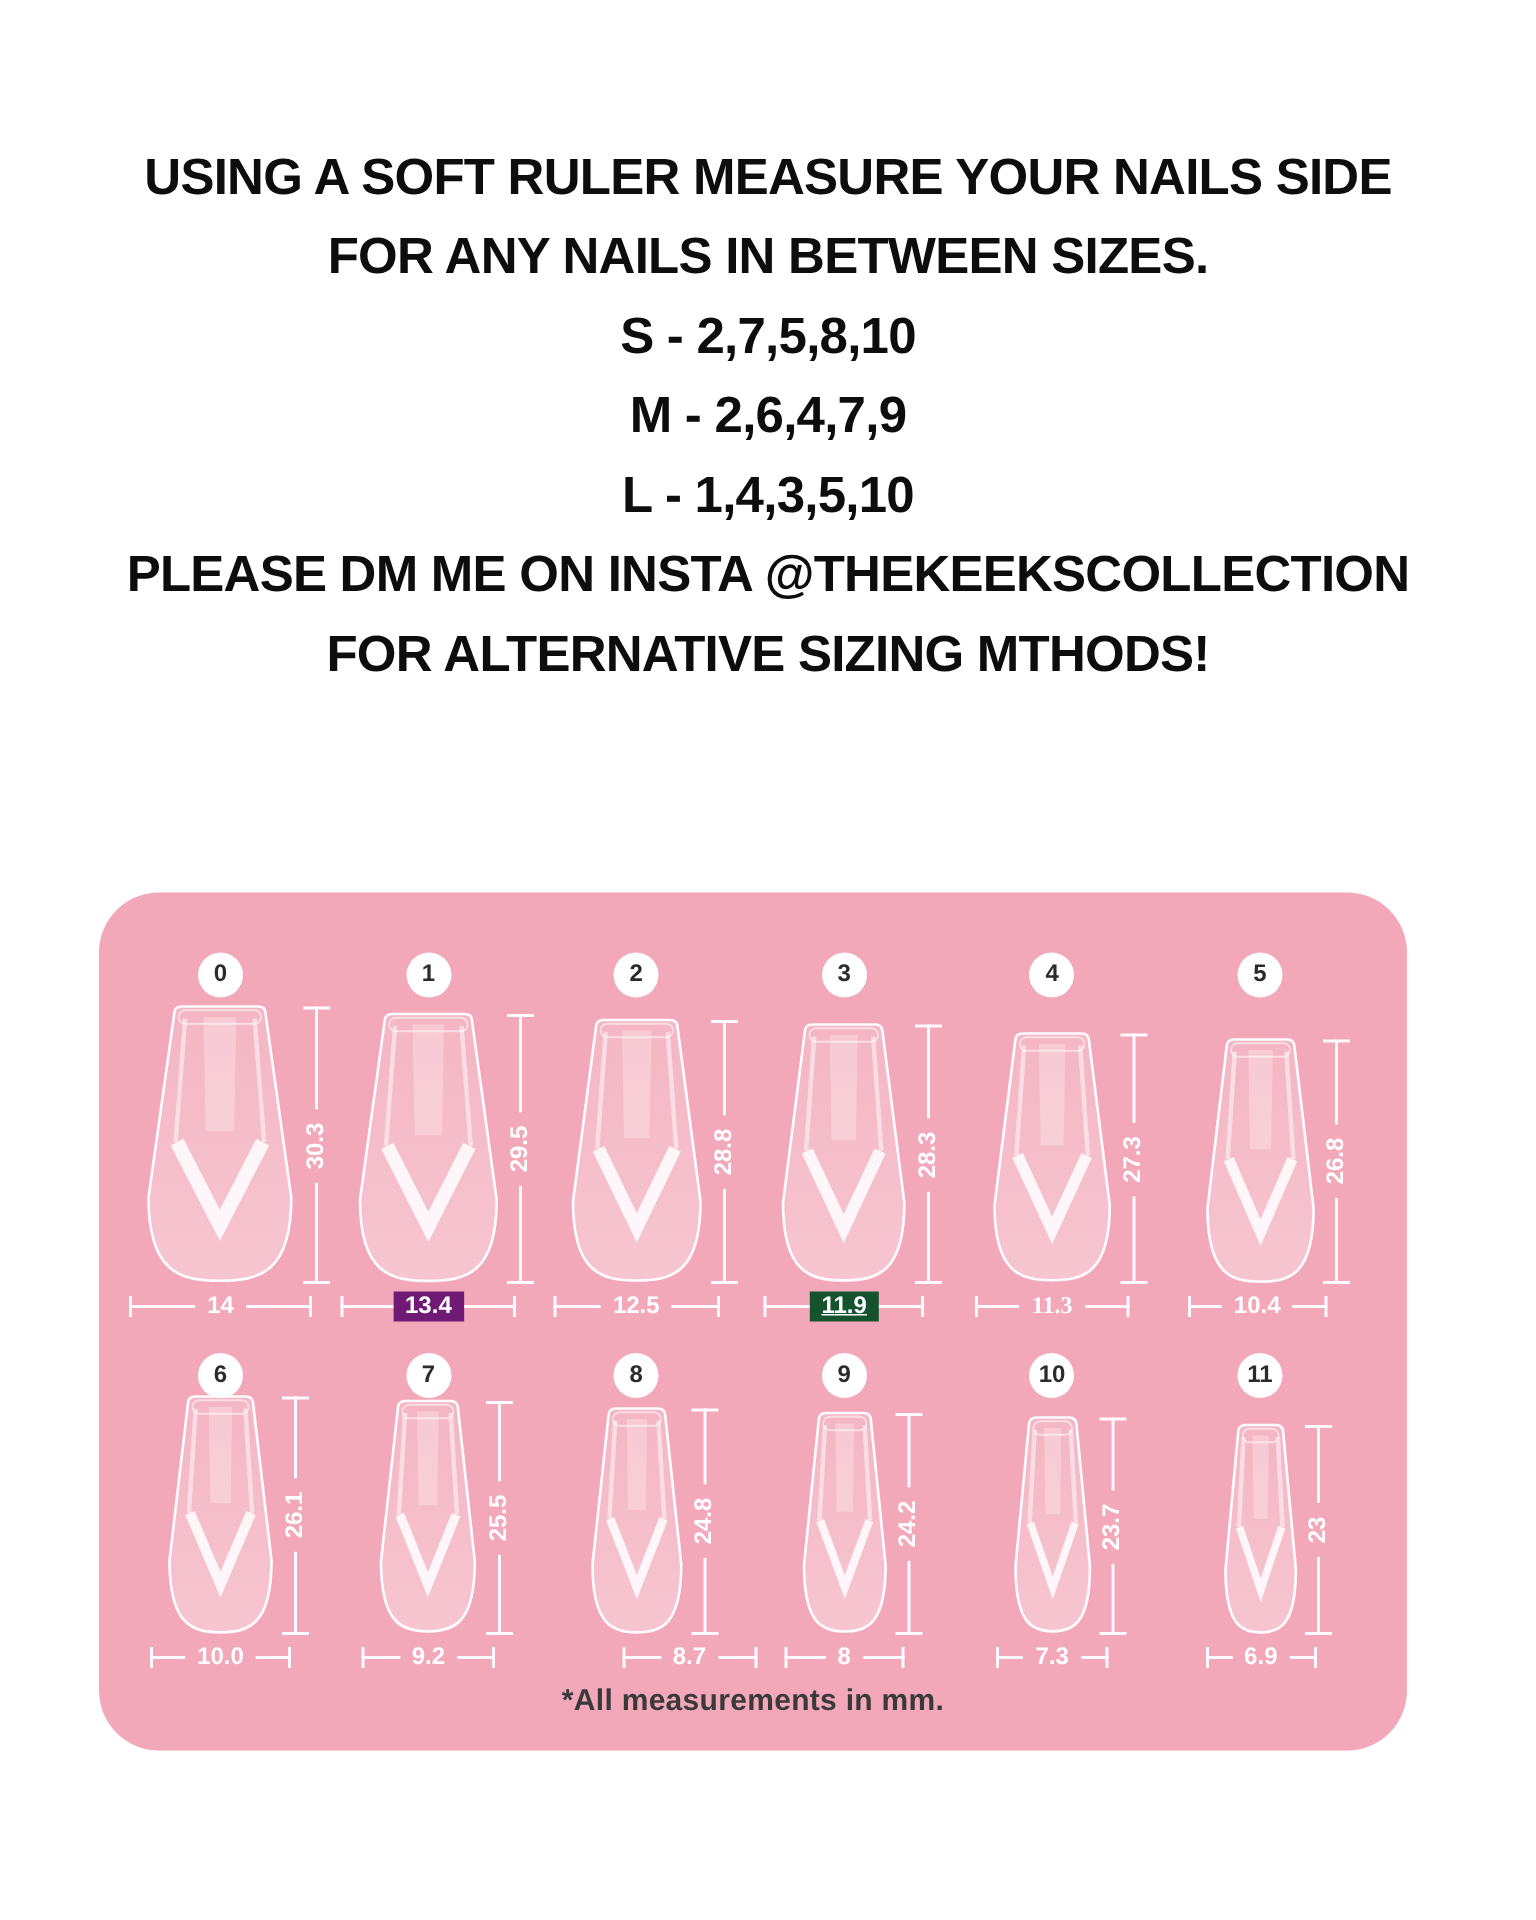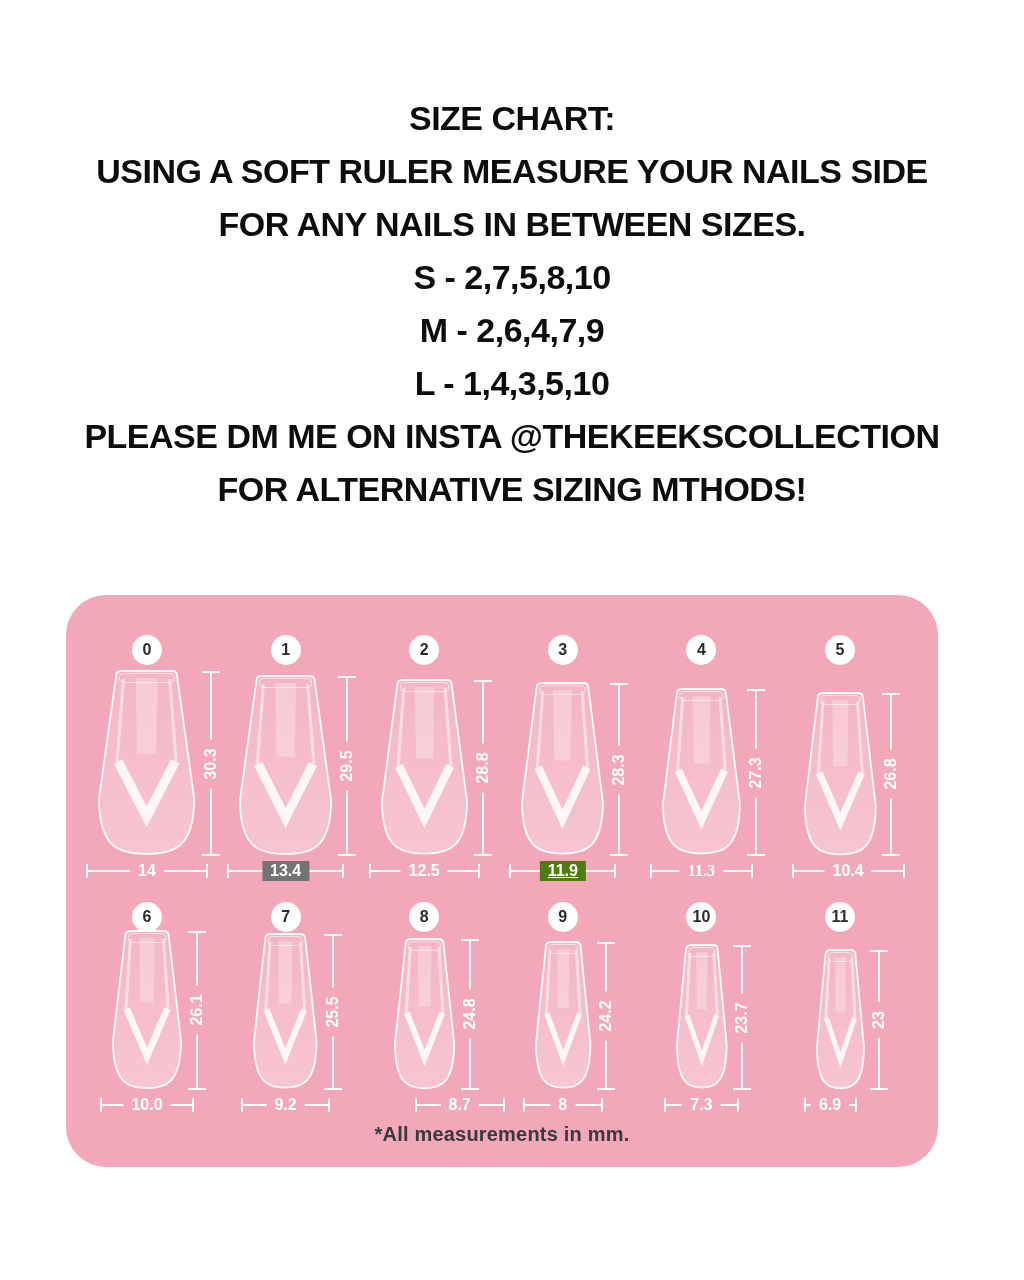--- a/index.html
+++ b/index.html
@@ -50,21 +50,20 @@
   .footnote{
     position:absolute;left:0;right:0;top:528px;
     text-align:center;color:#3a3a3a;
     font-size:20px;font-weight:600;letter-spacing:0.2px;
   }
 </style>
 </head>
 <body>
 
 <div class="header">
-  <div>SIZE CHART:</div>
   <div>USING A SOFT RULER MEASURE YOUR NAILS SIDE</div>
   <div>FOR ANY NAILS IN BETWEEN SIZES.</div>
   <div>S - 2,7,5,8,10</div>
   <div>M - 2,6,4,7,9</div>
   <div>L - 1,4,3,5,10</div>
   <div>PLEASE DM ME ON INSTA @THEKEEKSCOLLECTION</div>
   <div>FOR ALTERNATIVE SIZING MTHODS!</div>
 </div>
 
 <div class="panel" style="background: rgb(242, 168, 184);">
@@ -114,21 +113,21 @@
       <div class="vruler" style="left: 271.16px; top: 81.05px; height: 179.95px;">
         <div class="vline"></div>
         <div class="vtick t"></div>
         <div class="vtick b"></div>
         <span class="vlabel" style="background: rgb(242, 168, 184);">29.5</span>
       </div>
       <div class="hruler" style="left: 161.04px; top: 269px; width: 117.12px;">
         <div class="hline"></div>
         <div class="htick l"></div>
         <div class="htick r"></div>
-        <span class="hlabel" style="background: #737373; text-align: right;">13.4</span>
+        <span class="hlabel" style="background: #701a75; text-align: right;">13.4</span>
       </div>
       <div class="badge" style="left: 343.2px; top: 40px;">2</div>
       <svg class="nail-svg" width="93" height="179.68" viewBox="0 0 93 179.68" style="left: 311.7px; top: 83.32px;">
         <defs>
           <linearGradient id="ng2" x1="0" y1="0" x2="0" y2="1">
             <stop offset="0" stop-color="#ffffff" stop-opacity="0.16"></stop>
             <stop offset="1" stop-color="#ffffff" stop-opacity="0.34"></stop>
           </linearGradient>
         </defs>
         <path d="M 19.3 7 Q 19.3 2 24.3 2 L 68.7 2 Q 73.7 2 73.7 7 L 89 122.976 C 89 170.68 69.875 175.68 46.5 175.68 C 23.124999999999996 175.68 4 170.68 4 122.976 Z" fill="url(#ng2)" stroke="rgba(255,255,255,0.95)" stroke-width="1.8"></path>
@@ -168,21 +167,21 @@
       <div class="vruler" style="left: 543.26px; top: 88.37px; height: 172.63px;">
         <div class="vline"></div>
         <div class="vtick t"></div>
         <div class="vtick b"></div>
         <span class="vlabel" style="background: rgb(242, 168, 184);">28.3</span>
       </div>
       <div class="hruler" style="left: 443.34px; top: 269px; width: 106.92px;">
         <div class="hline"></div>
         <div class="htick l"></div>
         <div class="htick r"></div>
-        <span class="hlabel" style="background: #4d7c0f; text-decoration: underline;">11.9</span>
+        <span class="hlabel" style="background: #14532d; text-decoration: underline;">11.9</span>
       </div>
       <div class="badge" style="left: 620.4px; top: 40px;">4</div>
       <svg class="nail-svg" width="84.84" height="170.53" viewBox="0 0 84.84 170.53" style="left: 592.98px; top: 92.47px;">
         <defs>
           <linearGradient id="ng4" x1="0" y1="0" x2="0" y2="1">
             <stop offset="0" stop-color="#ffffff" stop-opacity="0.16"></stop>
             <stop offset="1" stop-color="#ffffff" stop-opacity="0.34"></stop>
           </linearGradient>
         </defs>
         <path d="M 17.8312 7 Q 17.8312 2 22.8312 2 L 62.00880000000001 2 Q 67.00880000000001 2 67.00880000000001 7 L 80.84 116.571 C 80.84 161.53 63.551 166.53 42.42 166.53 C 21.288999999999998 166.53 4 161.53 4 116.571 Z" fill="url(#ng4)" stroke="rgba(255,255,255,0.95)" stroke-width="1.8"></path>
@@ -218,21 +217,21 @@
         <path d="M 22.160895999999997 10 L 17.4368 81.74" stroke="rgba(255,255,255,0.5)" stroke-width="3" fill="none"></path>
         <path d="M 56.559104000000005 10 L 61.283199999999994 81.74" stroke="rgba(255,255,255,0.5)" stroke-width="3" fill="none"></path>
         <path d="M 18.144000000000002 81.74 L 39.36 130.784 L 60.57599999999999 81.74" stroke="rgba(255,255,255,0.85)" stroke-width="7.072" fill="none"></path>
       </svg>
       <div class="vruler" style="left: 815.36px; top: 97.52px; height: 163.48px;">
         <div class="vline"></div>
         <div class="vtick t"></div>
         <div class="vtick b"></div>
         <span class="vlabel" style="background: rgb(242, 168, 184);">26.8</span>
       </div>
-      <div class="hruler" style="left: 725.64px; top: 269px; width: 93px; padding-left: 20px;">
+      <div class="hruler" style="left: 725.64px; top: 269px; width: 93px;">
         <div class="hline"></div>
         <div class="htick l"></div>
         <div class="htick r"></div>
         <span class="hlabel" style="background: rgb(242, 168, 184);">10.4</span>
       </div>
       <div class="badge" style="left: 66px; top: 307px;">6</div>
       <svg class="nail-svg" width="76" height="163.21" viewBox="0 0 76 163.21" style="left: 43px; top: 333.79px;">
         <defs>
           <linearGradient id="ng6" x1="0" y1="0" x2="0" y2="1">
             <stop offset="0" stop-color="#ffffff" stop-opacity="0.16"></stop>
@@ -380,21 +379,21 @@
         <path d="M 16.049056 10 L 12.9148 70.14999999999999" stroke="rgba(255,255,255,0.5)" stroke-width="3" fill="none"></path>
         <path d="M 38.870944 10 L 42.0052 70.14999999999999" stroke="rgba(255,255,255,0.5)" stroke-width="3" fill="none"></path>
         <path d="M 13.384 70.14999999999999 L 27.46 112.24 L 41.536 70.14999999999999" stroke="rgba(255,255,255,0.85)" stroke-width="5" fill="none"></path>
       </svg>
       <div class="vruler" style="left: 803.46px; top: 354.7px; height: 140.3px;">
         <div class="vline"></div>
         <div class="vtick t"></div>
         <div class="vtick b"></div>
         <span class="vlabel" style="background: rgb(242, 168, 184);">23</span>
       </div>
-      <div class="hruler" style="left: 737.54px; top: 503px; width: 53px;">
+      <div class="hruler" style="left: 737.54px; top: 503px; width: 74px;">
         <div class="hline"></div>
         <div class="htick l"></div>
         <div class="htick r"></div>
         <span class="hlabel" style="background: rgb(242, 168, 184);">6.9</span>
       </div>
     </div>
   <div class="footnote">*All measurements in mm.</div>
 </div>
 
 </body></html>

